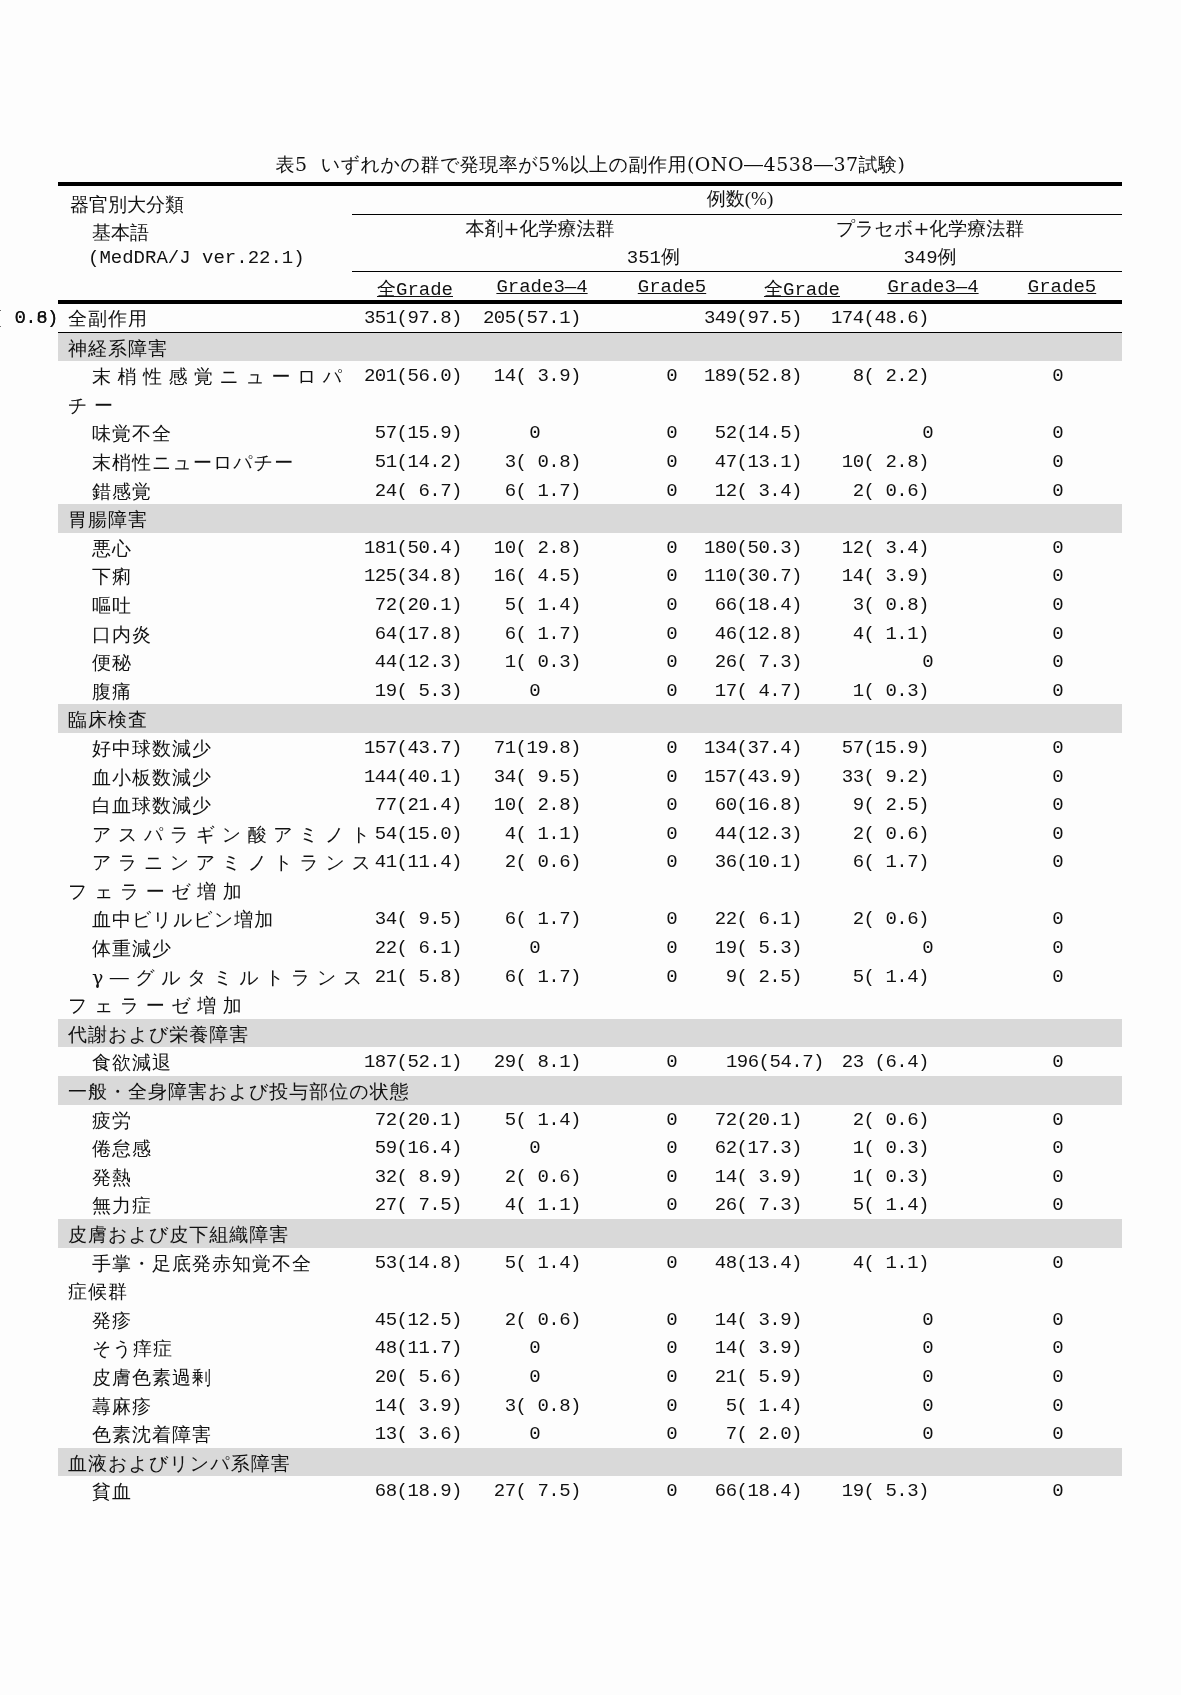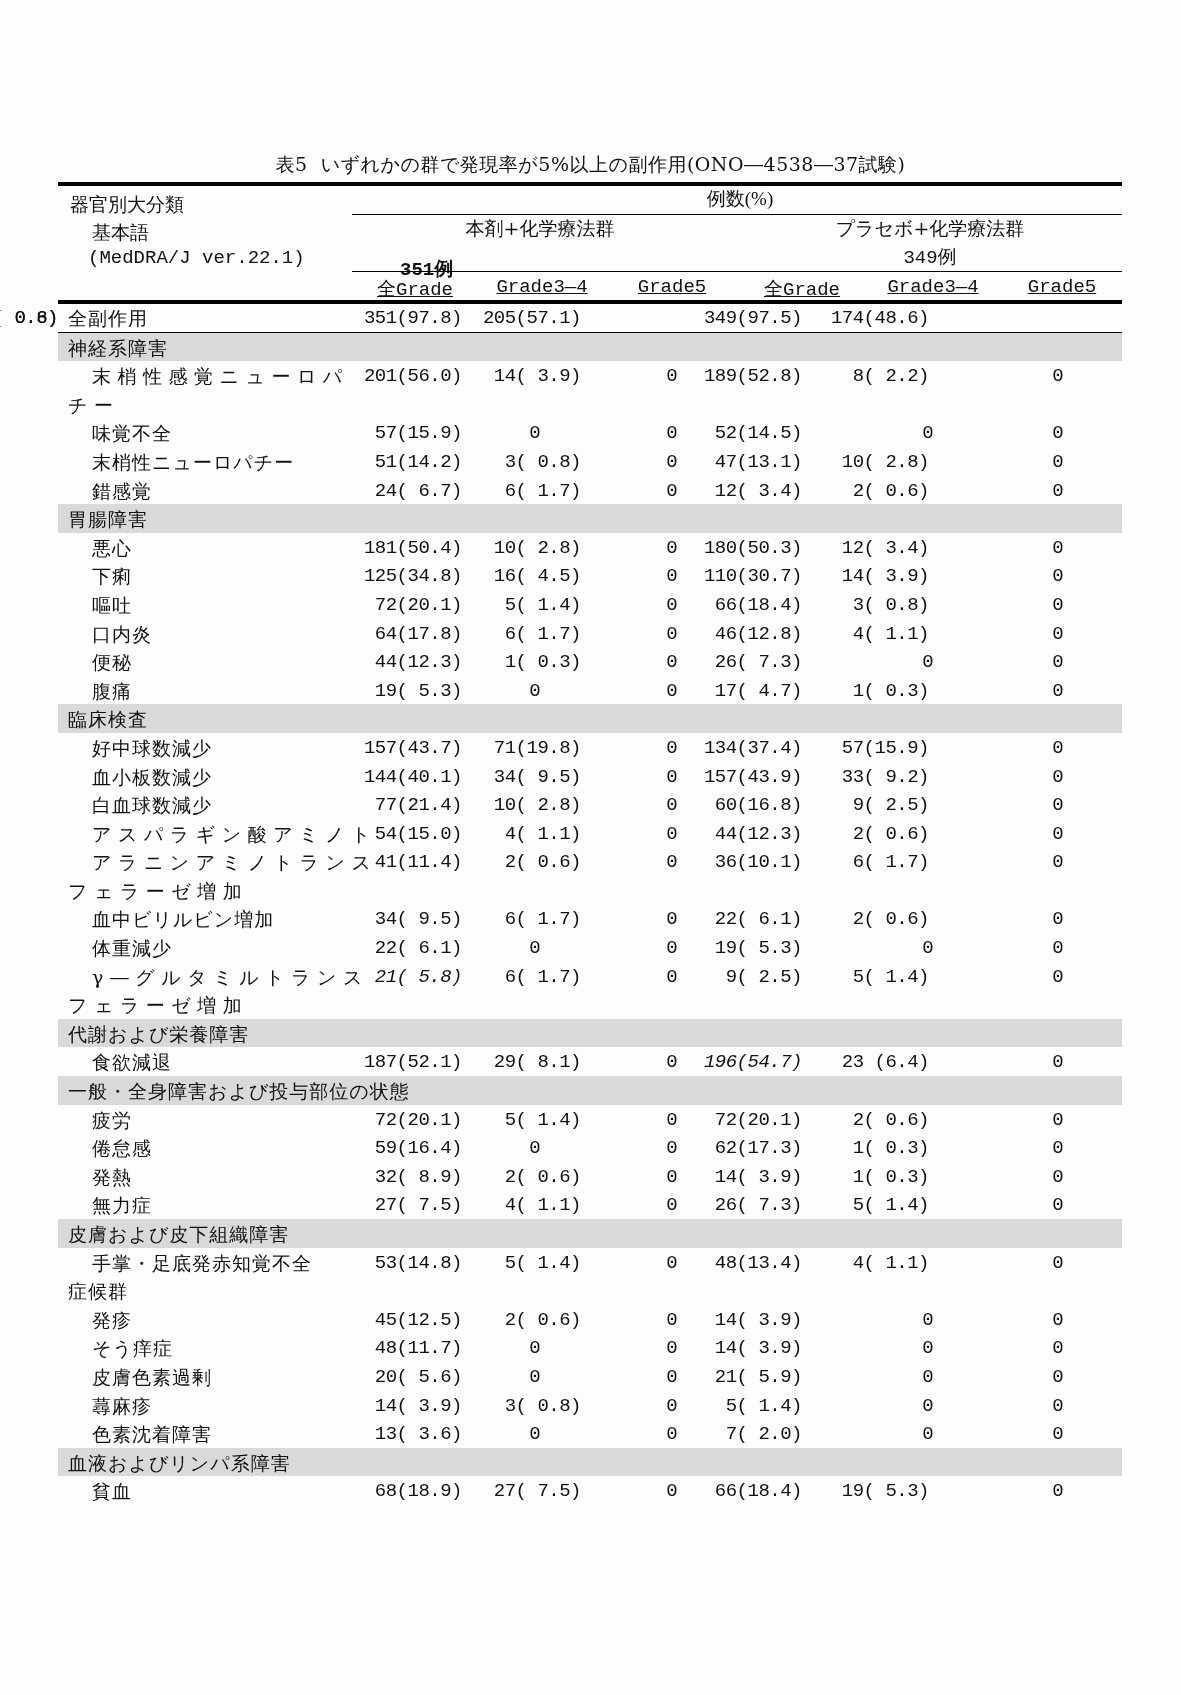--- a/index.html
+++ b/index.html
@@ -38,21 +38,21 @@
 <div class="rule thick" style="top:182px;"></div>
 
 <div class="hdr serif" style="top:192px; left:70px;">器官別大分類</div>
 <div class="hdr serif" style="top:220px; left:92px;">基本語</div>
 <div class="hdr mono" style="top:247px; left:88px;">(MedDRA/J ver.22.1)</div>
 
 <div class="hdr serif" style="top:186px; left:640px; width:200px; text-align:center;font-family:Liberation Serif, serif;">例数(%)</div>
 <div class="rule thin" style="top:214px; left:352px; width:770px;"></div>
 
 <div class="hdr serif" style="top:216px; left:400px; width:280px; text-align:center;">本剤+化学療法群</div>
-<div class="hdr mono" style="top:256px; left:400px; width:280px; text-align:left;font-weight:bold;">351例</div>
+<div class="hdr mono" style="top:244px; left:400px; width:280px; text-align:right;">351例</div>
 <div class="hdr serif" style="top:216px; left:780px; width:300px; text-align:center;">プラセボ+化学療法群</div>
 <div class="hdr mono" style="top:244px; left:780px; width:300px; text-align:center;">349例</div>
 
 <div class="rule thin" style="top:271px; left:352px; width:770px;"></div>
 
 <div class="cols-hdr">
   <span class="mono" style="left:415px;">全Grade</span>
   <span class="mono" style="left:542px;">Grade3―4</span>
   <span class="mono" style="left:672px;">Grade5</span>
   <span class="mono" style="left:802px;">全Grade</span>
@@ -235,39 +235,39 @@
       <span class="term indent">体重減少</span>
       <span class="v" style="left: 294px;">22( 6.1)</span>
       <span class="z" style="left: 477px;">0</span>
       <span class="z" style="left: 614px;">0</span>
       <span class="v" style="left: 634px;">19( 5.3)</span>
       <span class="z" style="left: 870px;">0</span>
       <span class="z" style="left: 1000px;">0</span>
     </div>
     <div class="row">
       <span class="term indent spaced">γ―グルタミルトランス</span>
-      <span class="v" style="left: 294px; font-style: italic;">21( 5.8)</span>
+      <span class="v" style="left: 294px;">21( 5.8)</span>
       <span class="v" style="left: 413px;">6( 1.7)</span>
       <span class="z" style="left: 614px;">0</span>
       <span class="v" style="left: 634px;">9( 2.5)</span>
       <span class="v" style="left: 761px;">5( 1.4)</span>
       <span class="z" style="left: 1000px;">0</span>
     </div>
     <div class="row">
       <span class="term spaced">フェラーゼ増加</span>
     </div>
     <div class="row soc">
       <span class="term">代謝および栄養障害</span>
     </div>
     <div class="row">
       <span class="term indent">食欲減退</span>
       <span class="v" style="left: 294px;">187(52.1)</span>
       <span class="v" style="left: 413px;">29( 8.1)</span>
       <span class="z" style="left: 614px;">0</span>
-      <span class="v" style="left: 634px; font-style: italic;">196(54.7)</span>
+      <span class="v" style="left: 656px;">196(54.7)</span>
       <span class="v" style="left: 761px;">23 (6.4)</span>
       <span class="z" style="left: 1000px;">0</span>
     </div>
     <div class="row soc">
       <span class="term">一般・全身障害および投与部位の状態</span>
     </div>
     <div class="row">
       <span class="term indent">疲労</span>
       <span class="v" style="left: 294px;">72(20.1)</span>
       <span class="v" style="left: 413px;">5( 1.4)</span>

